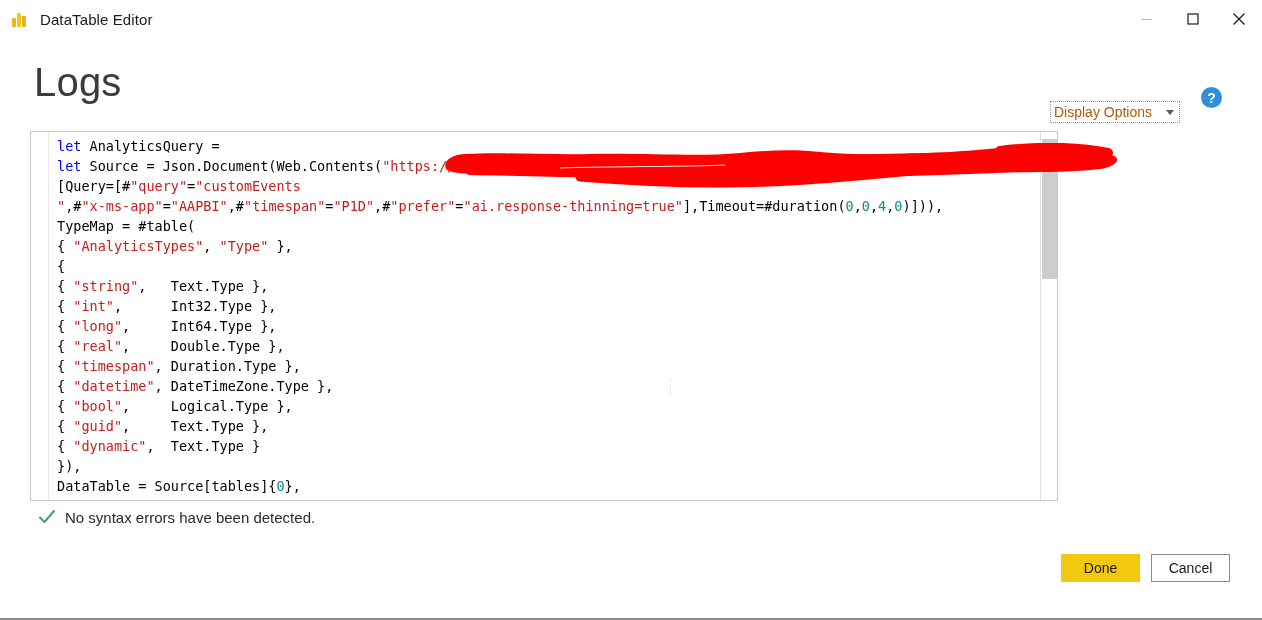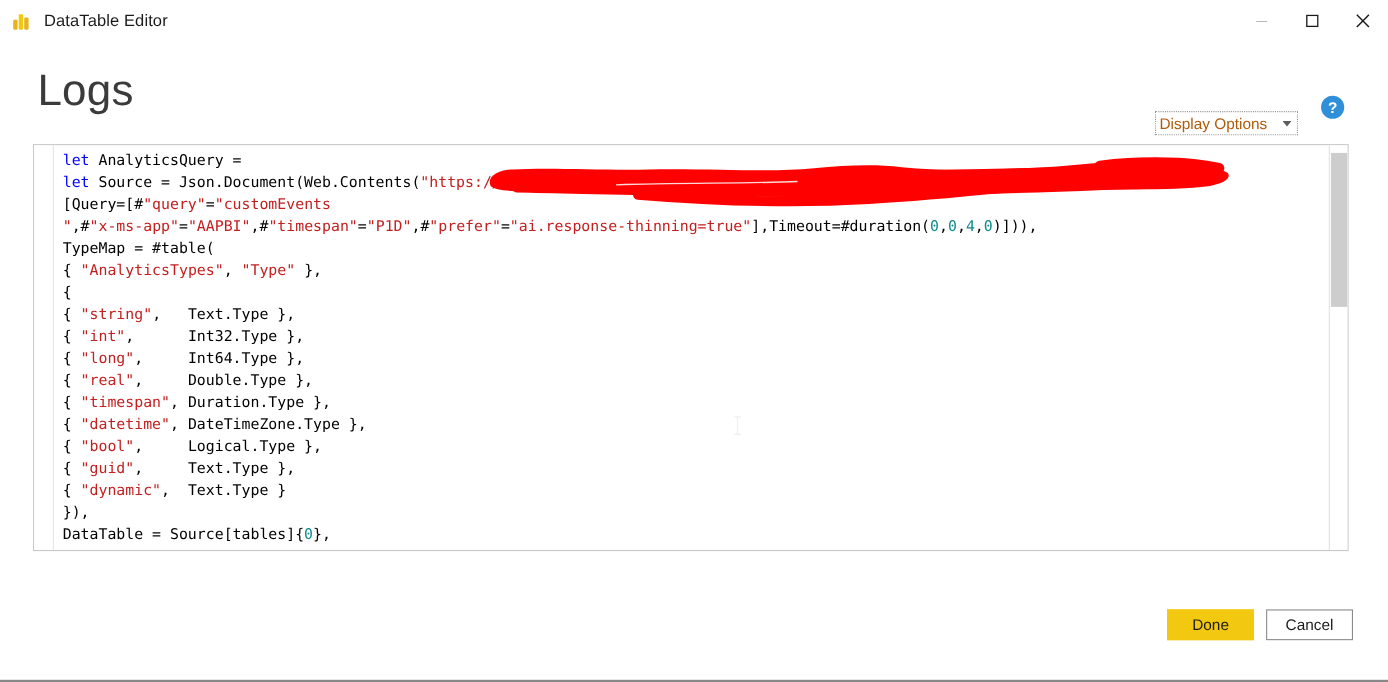--- a/index.html
+++ b/index.html
@@ -120,21 +120,21 @@
     align-items: center;
     justify-content: center;
     cursor: default;
     line-height: 1;
   }
 
   
   #editor-frame {
     position: absolute;
     left: 30px; top: 131px;
-    width: 1196px; height: 370px;
+    width: 1028px; height: 370px;
     border: 1px solid #c8c8c8;
     background: #ffffff;
     overflow: hidden;
   }
   #editor-gutter {
     position: absolute;
     left: 0; top: 0;
     width: 18px; height: 100%;
     background: #ffffff;
     border-right: 1px solid #e6e6e6;
@@ -306,19 +306,27 @@
                C320,37 270,33 220,31 C170,29 120,31 70,31
                C40,31 12,32 6,26 Z" fill="#FF0000"></path>
       <path d="M40,20 C120,17 220,20 320,18 C420,16 520,14 600,12" stroke="#FF0000" stroke-width="9" fill="none" stroke-linecap="round"></path>
       <path d="M30,28 C130,30 230,33 330,32 C430,31 540,27 650,22" stroke="#FF0000" stroke-width="8" fill="none" stroke-linecap="round"></path>
       <path d="M140,34 C200,39 280,42 350,38 C400,35 440,31 470,28" stroke="#FF0000" stroke-width="9" fill="none" stroke-linecap="round"></path>
       <path d="M560,8 C600,3 640,4 668,10" stroke="#FF0000" stroke-width="10" fill="none" stroke-linecap="round"></path>
       <path d="M120,25 C180,23 240,24 285,22" stroke="#FFFFFF" stroke-width="1.2" fill="none" opacity="0.85"></path>
     </svg>
   </div>
 
+  <div id="status-row">
+    <span id="check-icon">
+      <svg width="18" height="18" viewBox="0 0 18 18" aria-hidden="true">
+        <path d="M2,9.5 L6.5,14 L16,3" stroke="#4F9E63" stroke-width="2.1" fill="none" stroke-linecap="round" stroke-linejoin="round"></path>
+      </svg>
+    </span>
+    <span id="status-text">No syntax errors have been detected.</span>
+  </div>
 
   <div id="footer">
     <div class="btn" id="done-button">Done</div>
     <div class="btn" id="cancel-button">Cancel</div>
   </div>
 
 </div>
 
 </body></html>

